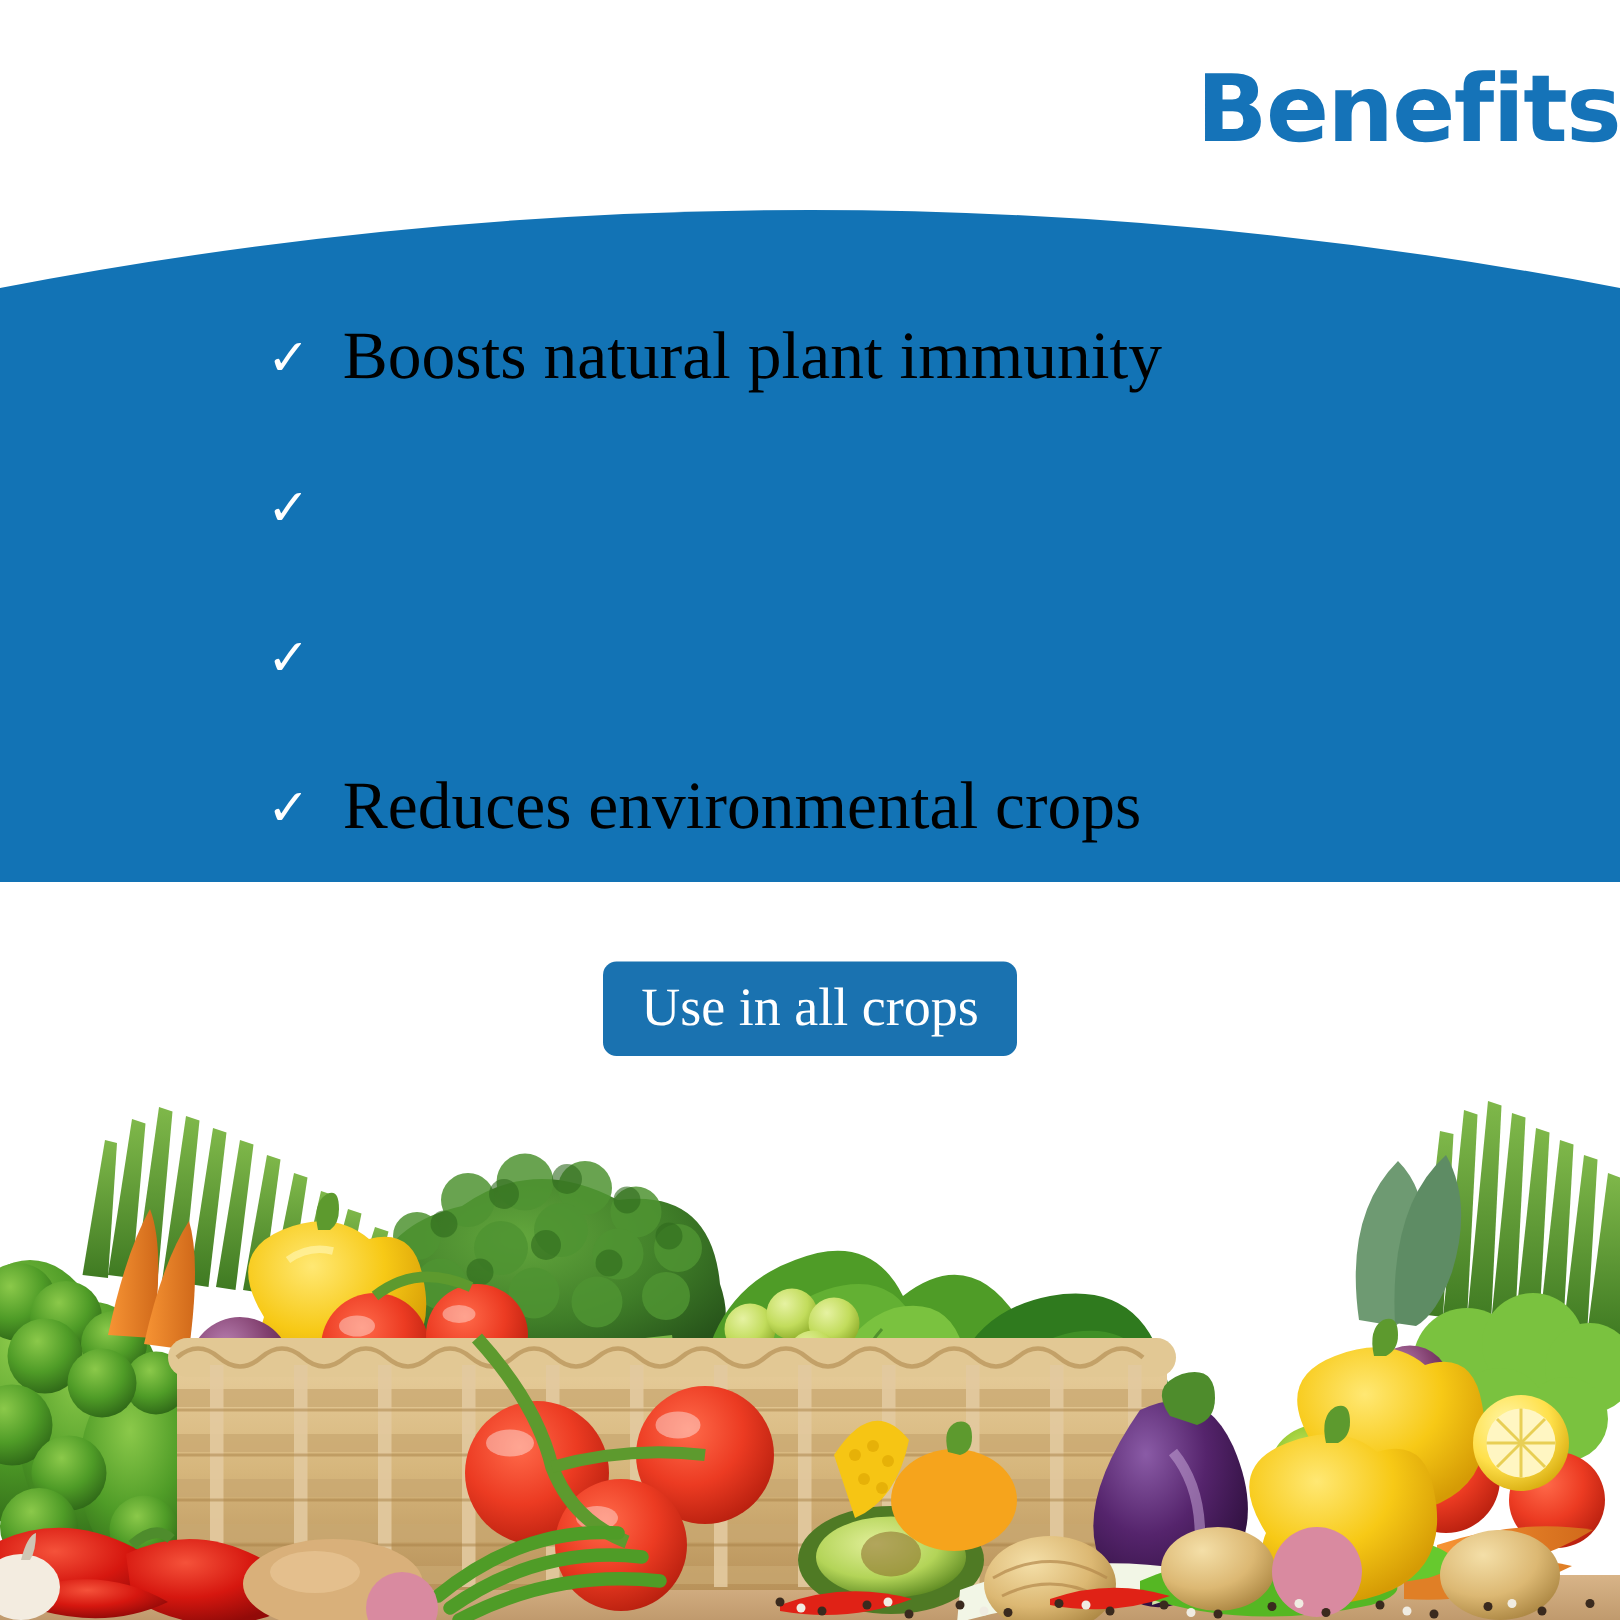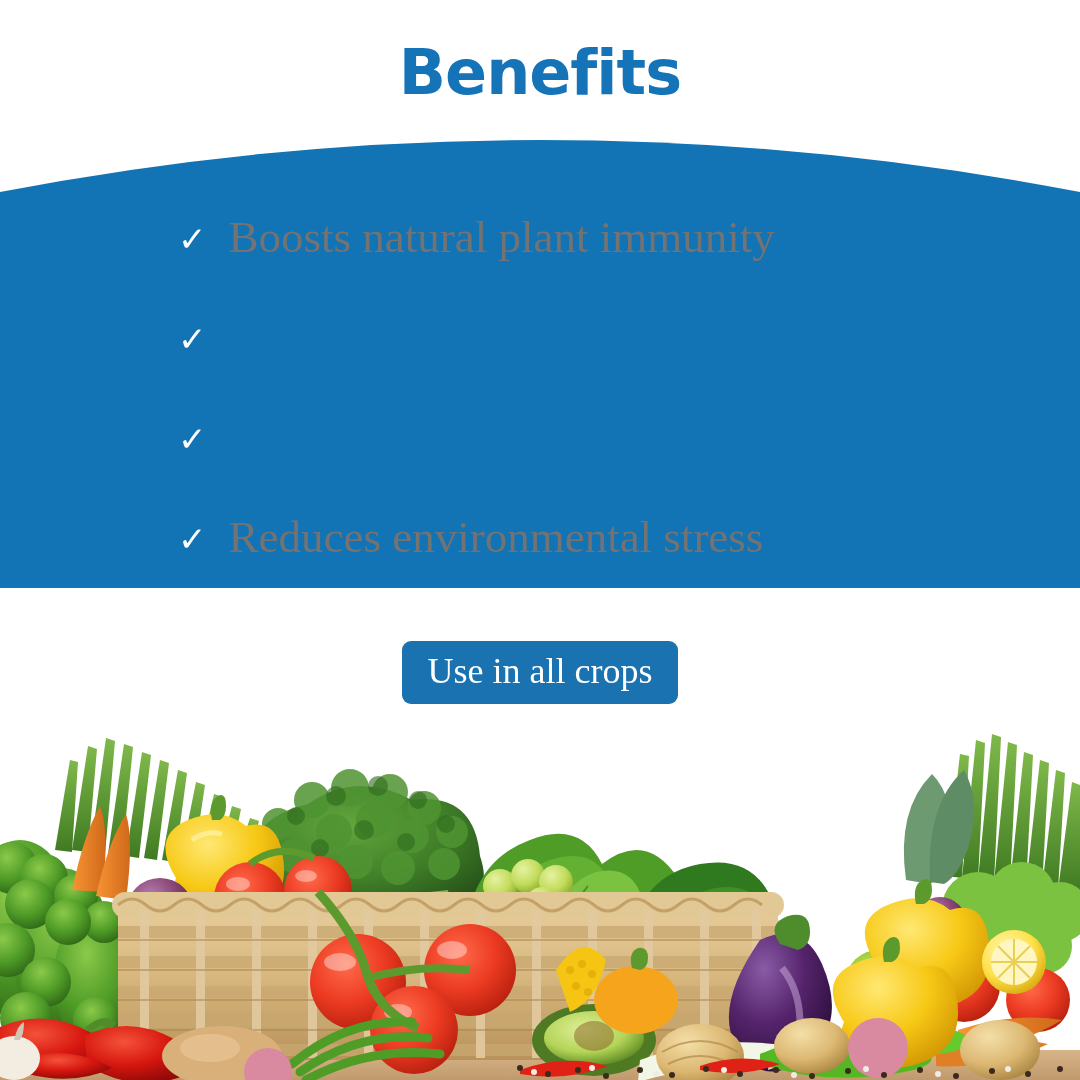--- a/index.html
+++ b/index.html
@@ -17,21 +17,21 @@
     background: #ffffff;
     overflow: hidden;
   }
 
   
   .title {
     position: absolute;
     top: 36px;
     left: 0;
     width: 1080px;
-    text-align: center;
+    text-align: right;
     font-family: "DejaVu Sans", sans-serif;
     font-weight: bold;
     font-size: 62px;
     letter-spacing: -1px;
     color: #1573B8;
     z-index: 6;
   }
 
   
   .benefits-panel {
@@ -74,21 +74,21 @@
     line-height: 1;
     color: #ffffff;
     margin-right: 22px;
     margin-top: 2px;
     flex: none;
   }
   .benefit-text {
     font-family: "Liberation Serif", serif;
     font-size: 45px;
     line-height: 1.05;
-    color: #737373;
+    color: #000000;
     white-space: nowrap;
   }
 
   
   .crops-badge-wrap {
     position: absolute;
     left: 0;
     top: 641px;
     width: 1080px;
     text-align: center;
@@ -145,21 +145,21 @@
     <div class="benefit-item">
       <span class="benefit-check">✓</span>
     </div>
 
     <div class="benefit-item">
       <span class="benefit-check">✓</span>
     </div>
 
     <div class="benefit-item">
       <span class="benefit-check">✓</span>
-      <span class="benefit-text">Reduces environmental stress</span>
+      <span class="benefit-text">Reduces environmental crops</span>
     </div>
 
   </div>
 
   <div class="crops-badge-wrap">
     <span class="crops-badge">Use in all crops</span>
   </div>
 
   <div class="produce-photo">
     <svg viewBox="0 0 1080 380" preserveAspectRatio="none">

